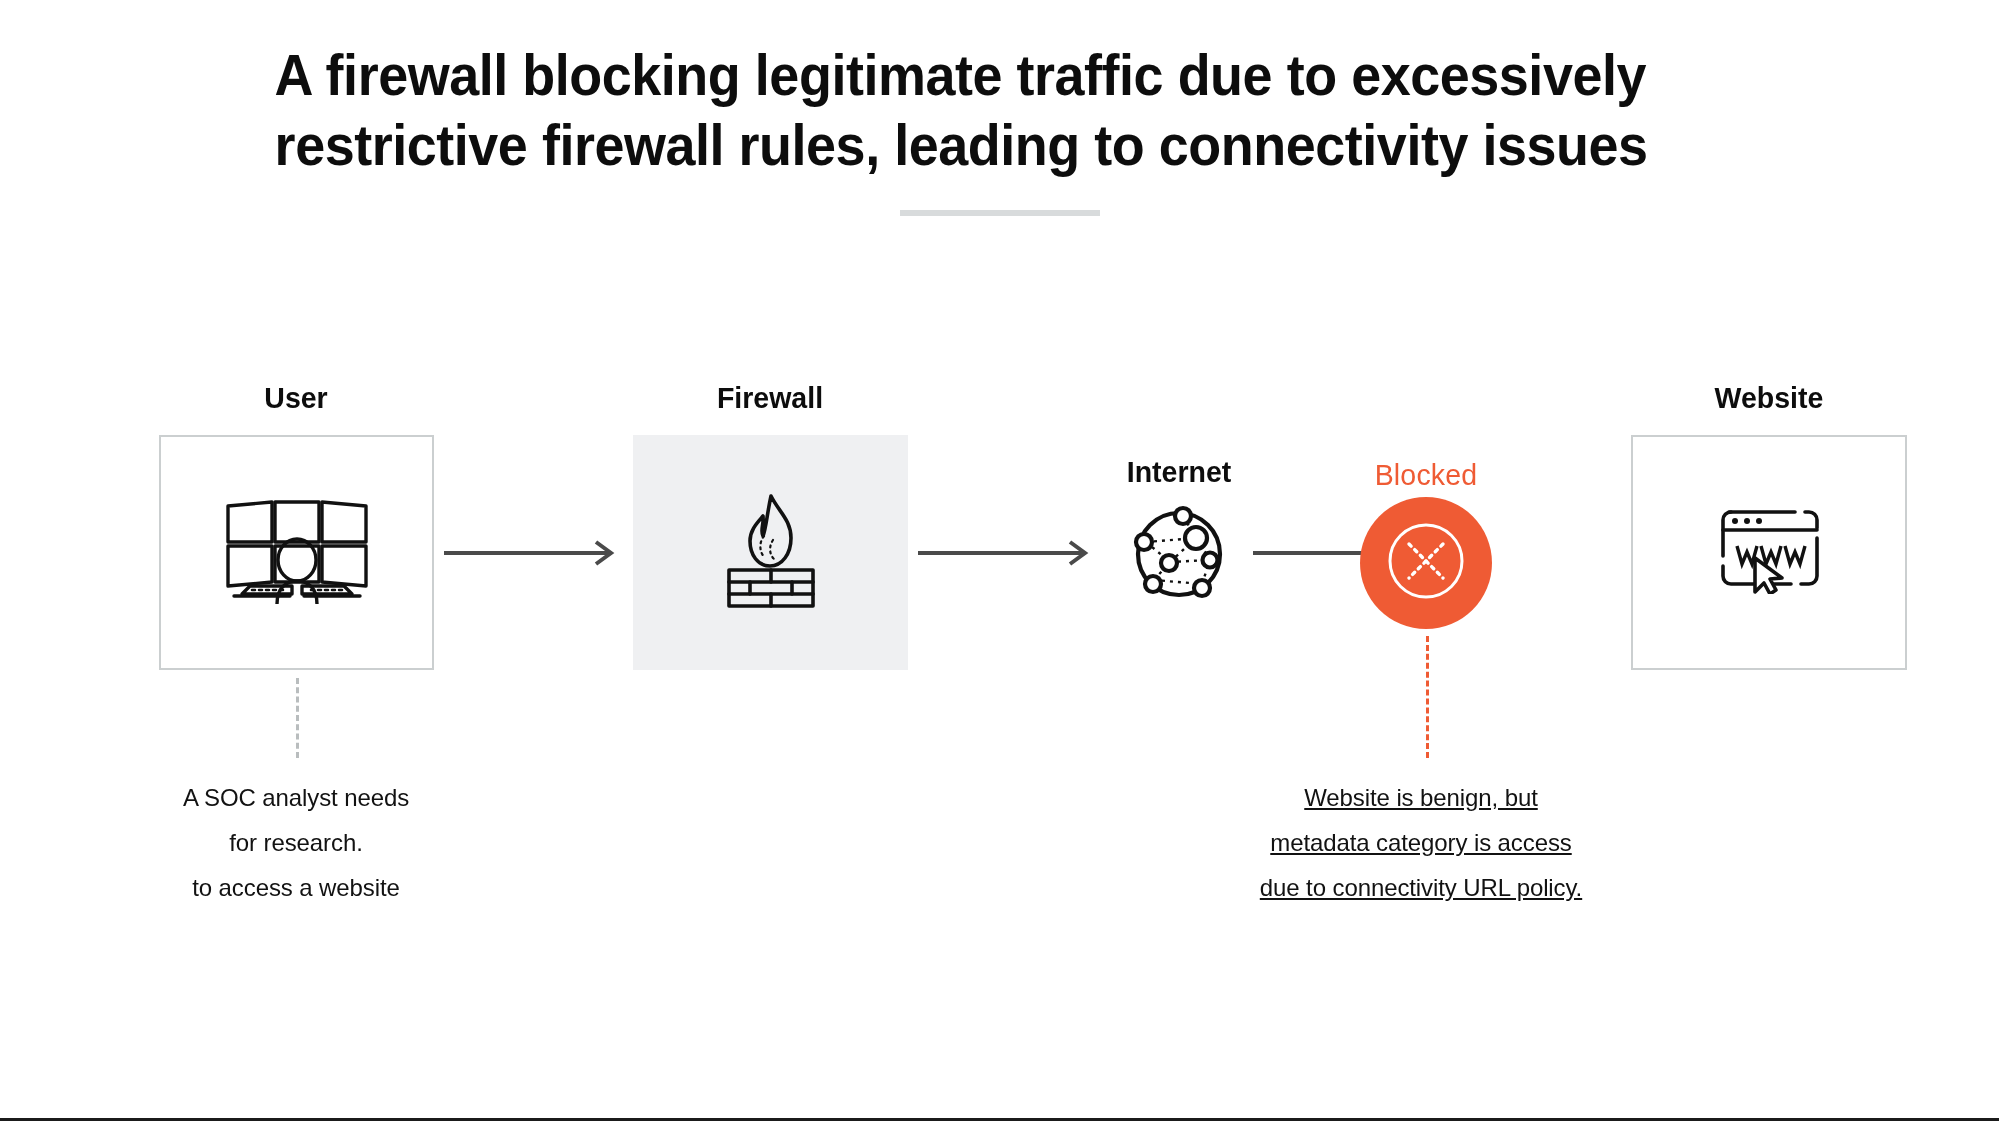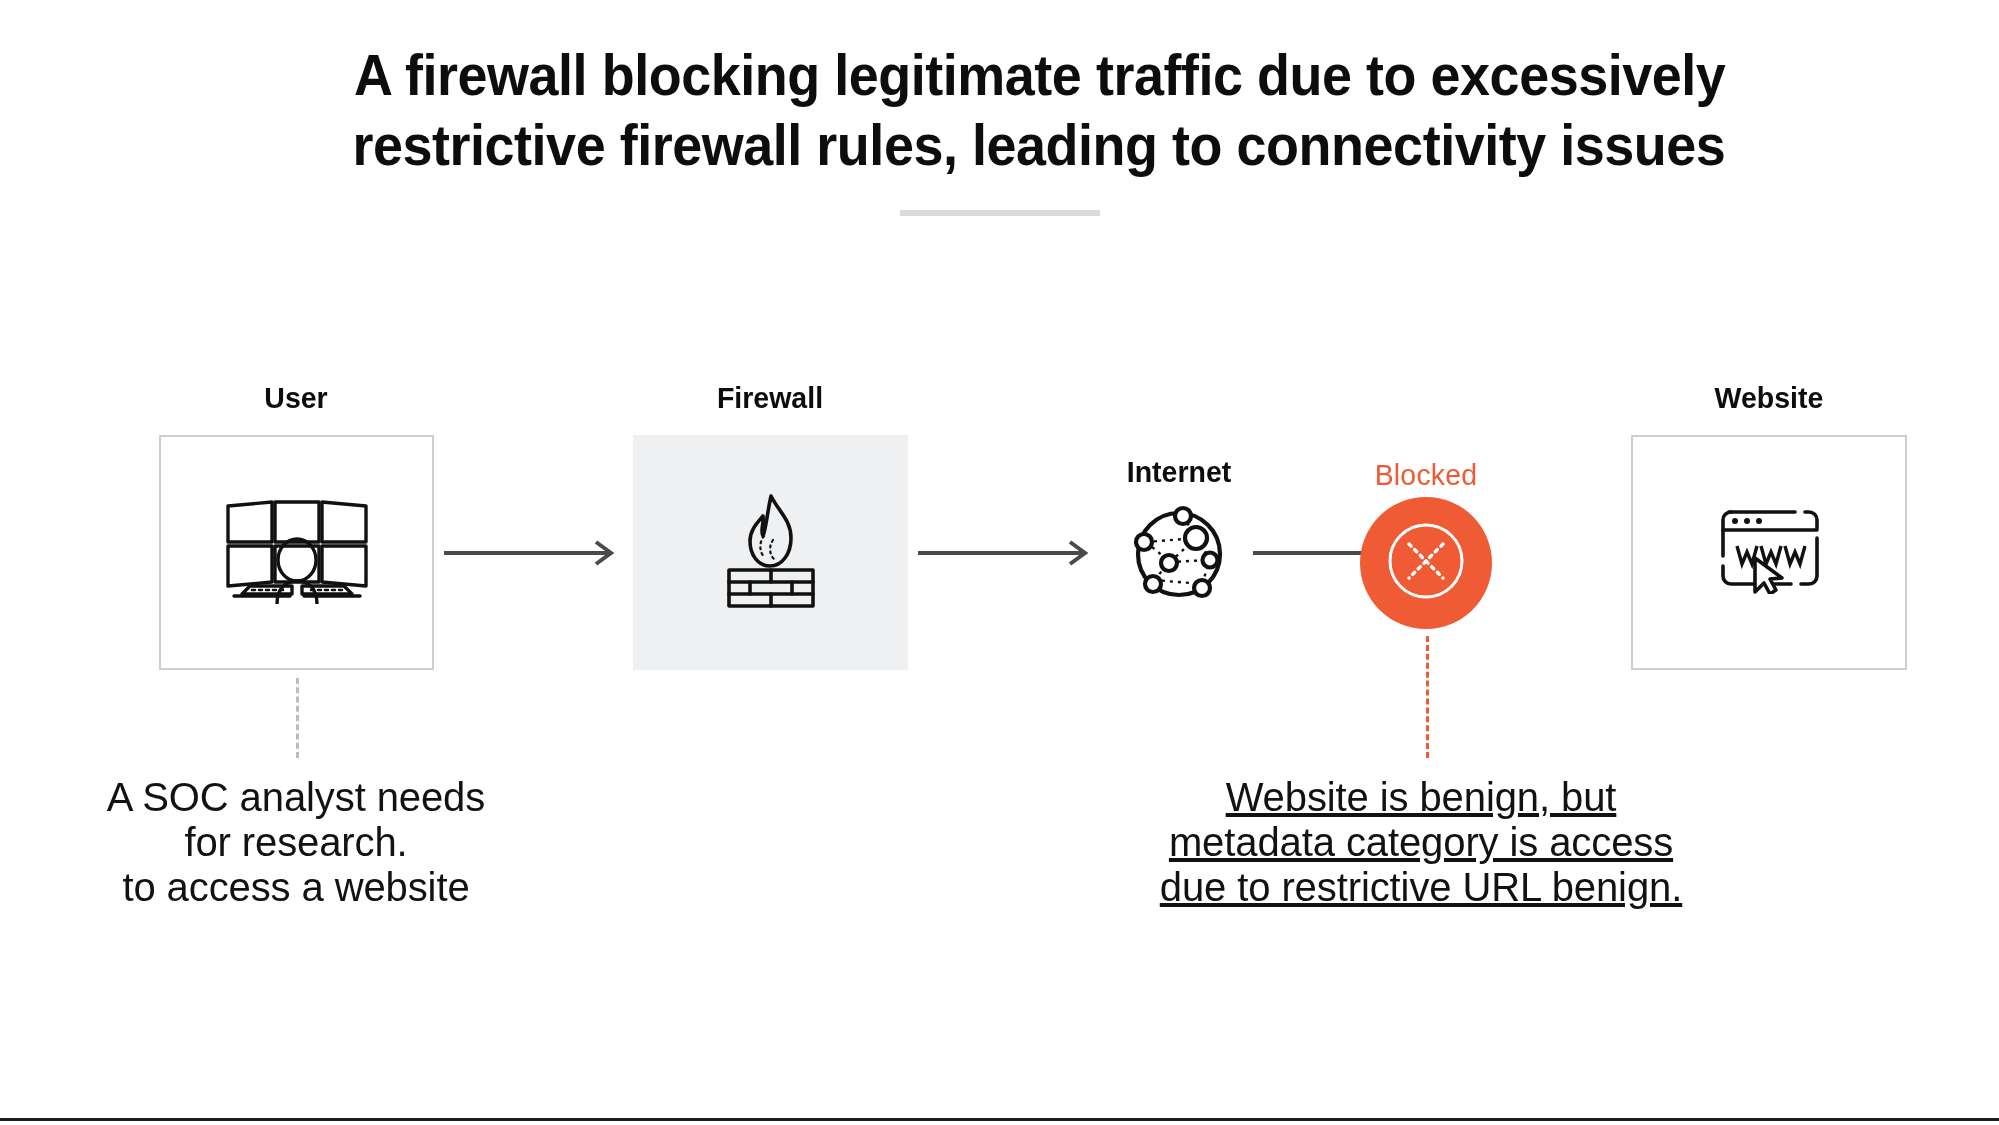--- a/index.html
+++ b/index.html
@@ -15,21 +15,21 @@
     font-family: "Liberation Sans", sans-serif;
     color: #111111;
   }
 
   
   .title-wrap {
     position: absolute;
     left: 0;
     top: 40px;
     width: 1999px;
-    text-align: right;
+    text-align: left;
   }
   .title {
     font-family: "Liberation Sans Narrow", "Liberation Sans", sans-serif;
     font-weight: bold;
     font-size: 58px;
     line-height: 70px;
     letter-spacing: -0.5px;
     color: #0d0d0d;
     margin: 0 auto;
     width: 1560px;
@@ -107,21 +107,21 @@
     width: 0;
     border-left-width: 3px;
     border-left-style: dashed;
   }
   .connector.gray { border-left-color: #b9bdbe; }
   .connector.accent { border-left-color: #ef5b34; }
 
   .caption {
     position: absolute;
     font-family: "Liberation Sans", sans-serif;
-    font-size: 40px;
+    font-size: 24px;
     line-height: 45px;
     color: #121212;
     text-align: center;
     transform: translateX(-50%);
     letter-spacing: -0.1px;
   }
 
   .bottom-rule {
     position: absolute;
     left: 0;
@@ -298,18 +298,18 @@
     <div>A SOC analyst needs</div>
     <div>for research.</div>
     <div>to access a website</div>
   </div>
 
   <div class="connector accent" style="left:1426px; top:636px; height:122px;"></div>
 
   <div class="caption" style="left:1421px; top:775px; width:540px;text-decoration:underline;">
     <div>Website is benign, but</div>
     <div>metadata category is access</div>
-    <div>due to restrictive URL benign.</div>
+    <div>due to connectivity URL policy.</div>
   </div>
 
 </div>
 
 <div class="bottom-rule"></div>
 
 </body></html>

